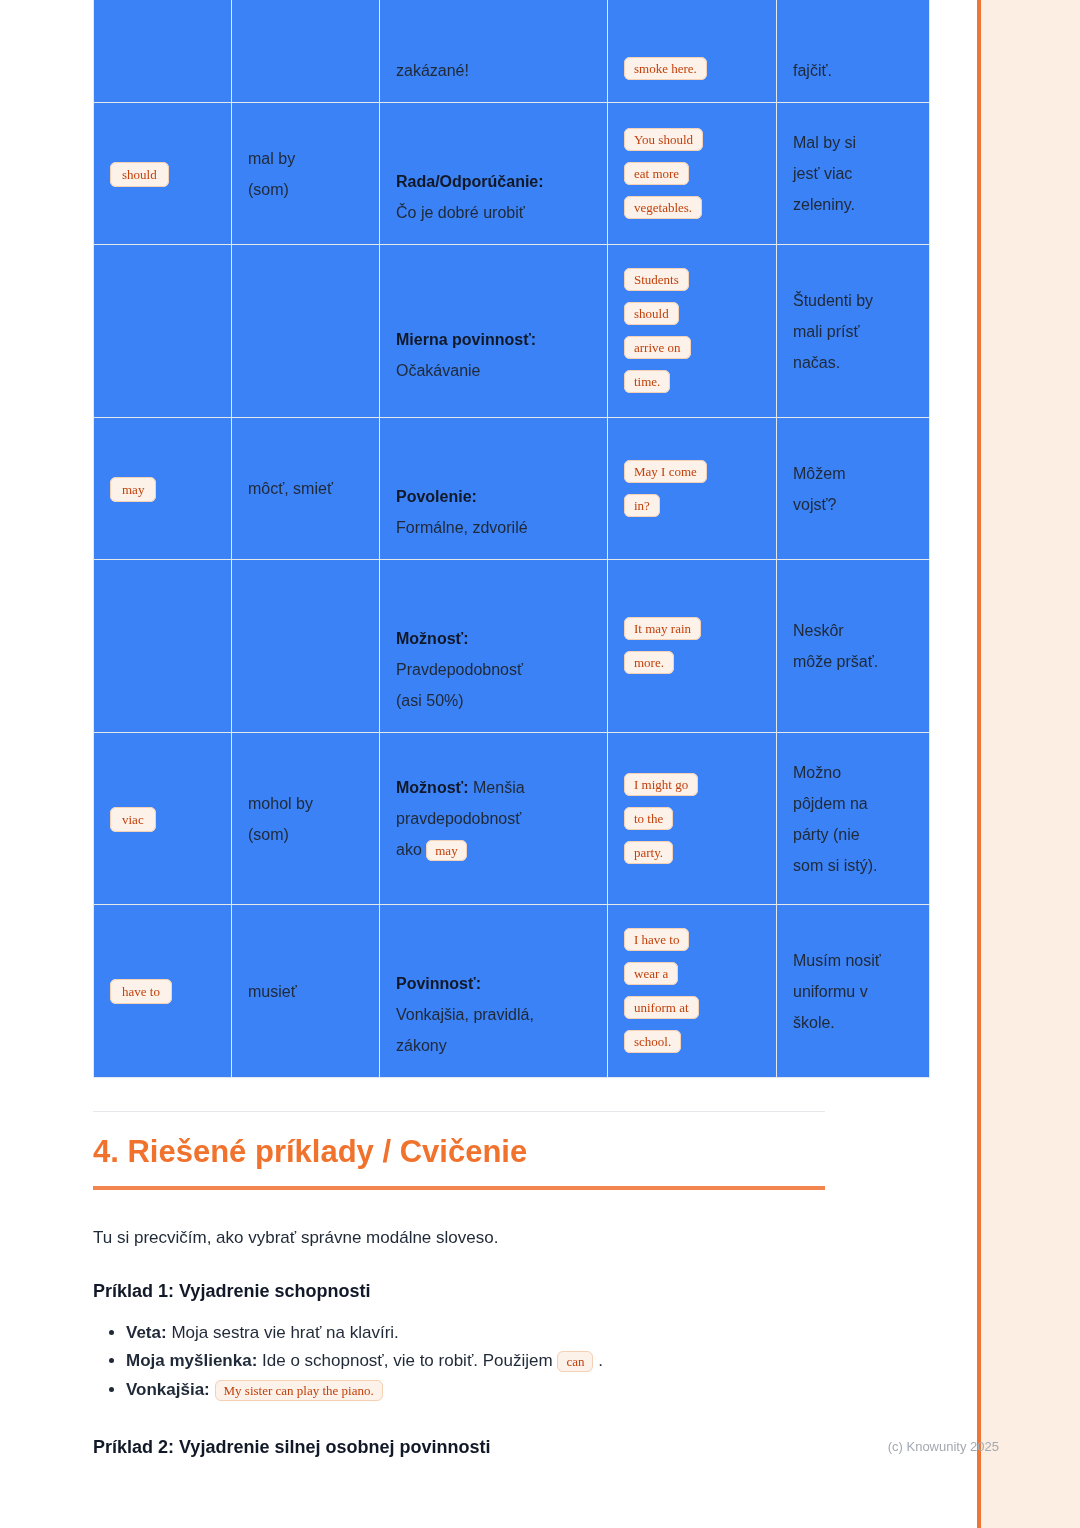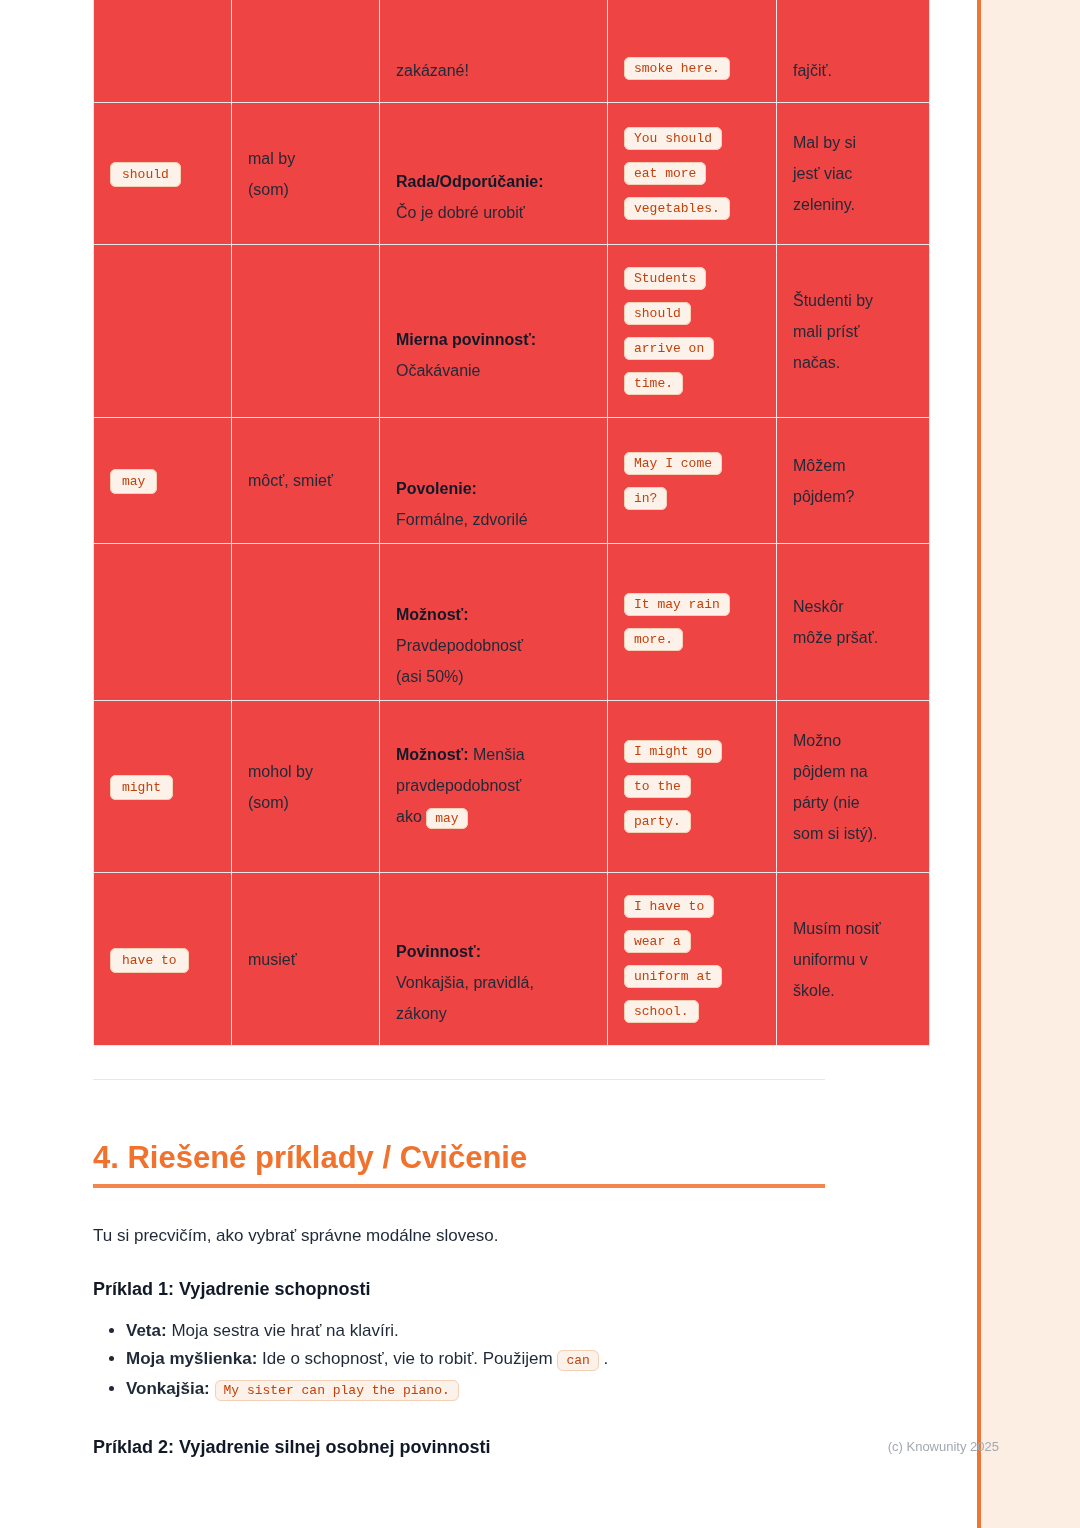--- a/index.html
+++ b/index.html
@@ -24,40 +24,40 @@
   table.modal-table {
     border-collapse: separate;
     border-spacing: 0;
     table-layout: fixed;
     width: 837px;
   }
   table.modal-table td {
     border-right: 1px solid #e5e7eb;
     border-bottom: 1px solid #e5e7eb;
     vertical-align: middle;
-    padding: 8px 16px;
+    padding: 16px 16px;
     font-size: 16px;
     line-height: 31px;
     box-sizing: border-box;
-    background: #ef4444;
+    background: #3b82f6;
   }
   table.modal-table td:first-child { border-left: 1px solid #e5e7eb; }
   tr.r0 td { height: 103px; vertical-align: bottom; padding-bottom: 16px; }
   tr.r1 td { height: 142px; }
   tr.r2 td { height: 173px; }
   tr.r3 td { height: 109px; }
   tr.r4 td { height: 138px; }
   tr.r5 td { height: 172px; }
   tr.r6 td { height: 173px; }
   .pre { white-space: pre-line; }
   strong.blk { display: block; font-weight: 700; color: #111827; margin-top: 47px; }
   strong.inl { font-weight: 700; color: #111827; }
   
   .chip {
-    font-family: Liberation Mono, monospace;
+    font-family: Liberation Serif, serif;
     font-size: 13px;
     color: #c2410c;
     background: #fdf2e9;
     border: 1px solid #f4d0b5;
     border-radius: 6px;
     padding: 3px 9px;
     text-align: right;
   }
   .verb-chip { padding: 4px 11px; }
   .inline-chip { padding: 2px 8px; }
@@ -73,22 +73,22 @@
   hr.divider {
     border: none;
     border-top: 1px solid #e5e7eb;
     margin: 33px 0 0 0;
     width: 732px;
   }
   h2.section-heading {
     color: #f0722c;
     font-size: 31px;
     font-weight: 700;
-    margin: 60px 0 0 0;
-    padding-bottom: 8px;
+    margin: 22px 0 0 0;
+    padding-bottom: 16px;
     border-bottom: 4px solid #f3864f;
     width: 732px;
     letter-spacing: 0;
   }
   p.intro { font-size: 17px; margin: 38px 0 0 0; }
   h3.example-heading {
     font-size: 18px;
     font-weight: 700;
     color: #111827;
     margin: 33px 0 0 0;
@@ -187,40 +187,40 @@
         <td><code class="chip verb-chip">may</code></td>
         <td><span class="pre">môcť, smieť</span></td>
         <td>
           <strong class="blk">Povolenie:</strong>
           <span class="pre">Formálne, zdvorilé</span>
           
         </td>
         <td><code class="chip code-multi">May I come
 in?</code></td>
         <td><span class="pre">Môžem
-pôjdem?</span></td>
+vojsť?</span></td>
       </tr>
 
       <tr class="r4">
         <td></td>
         <td></td>
         <td>
           <strong class="blk">Možnosť:</strong>
           <span class="pre">Pravdepodobnosť
 (asi 50%)</span>
           
         </td>
         <td><code class="chip code-multi">It may rain
 more.</code></td>
         <td><span class="pre">Neskôr
 môže pršať.</span></td>
       </tr>
 
       <tr class="r5">
-        <td><code class="chip verb-chip">might</code></td>
+        <td><code class="chip verb-chip">viac</code></td>
         <td><span class="pre">mohol by
 (som)</span></td>
         <td>
           <strong class="inl">Možnosť:</strong>
           <span class="pre">Menšia
 pravdepodobnosť
 ako</span>
           <code class="chip inline-chip">may</code>
         </td>
         <td><code class="chip code-multi">I might go

